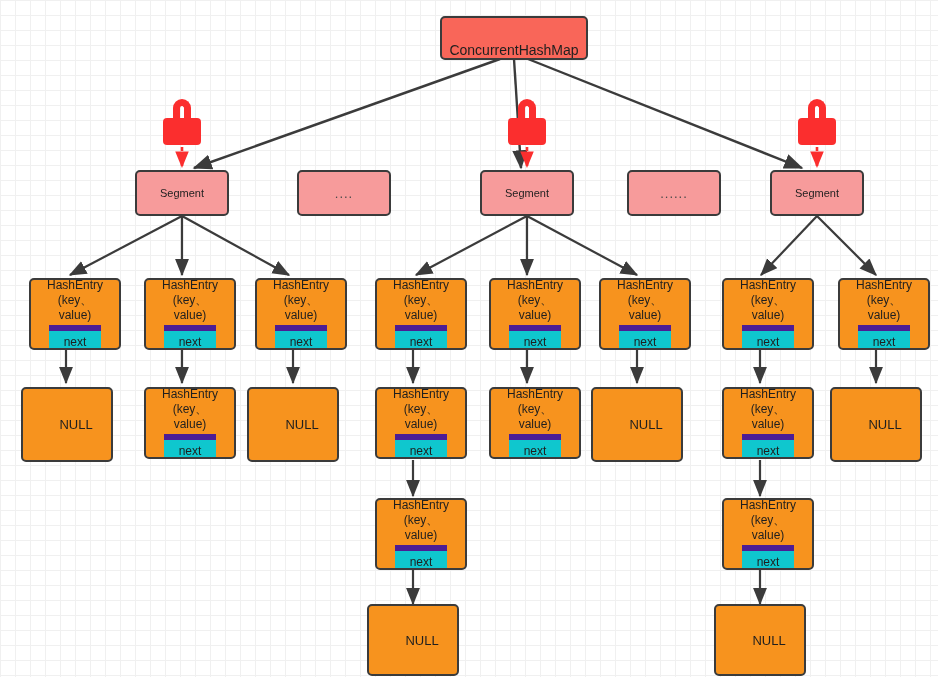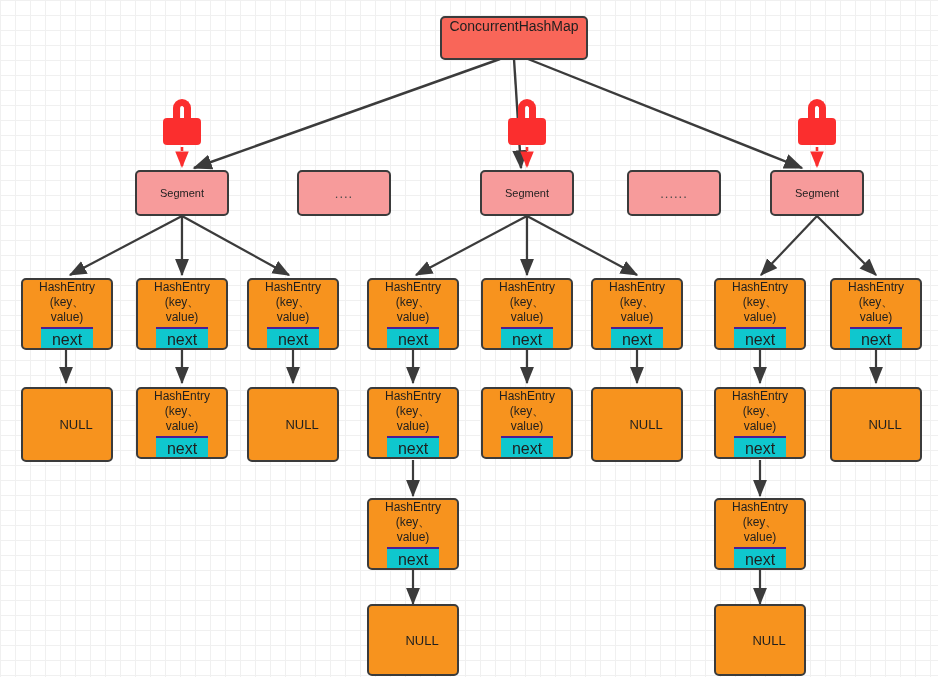--- a/index.html
+++ b/index.html
@@ -37,21 +37,21 @@
     flex-direction: column;
     align-items: stretch;
     justify-content: center;
     color: #1f1f1f;
     overflow: hidden;
   }
   .node-root {
     background: #f96659;
     font-size: 14px;
     align-items: center;
-    justify-content: flex-start;
+    justify-content: flex-end;
   }
   .node-segment {
     background: #f79b9b;
     font-size: 11px;
     align-items: center;
     justify-content: center;
   }
   .node-dots {
     background: #f79b9b;
     font-size: 13px;
@@ -63,40 +63,41 @@
   .node-null {
     background: #f7931e;
     font-size: 13px;
     align-items: center;
     justify-content: center;
     padding-left: 18px;
   }
   .node-entry {
     background: #f7931e;
     padding: 18px;
+    margin-left: 8px;
   }
   .entry-head {
     flex: 1 1 auto;
     display: flex;
     flex-direction: column;
     align-items: center;
     justify-content: center;
     font-size: 12px;
     line-height: 15px;
     text-align: center;
     padding: 2px 0;
   }
   .entry-next {
     flex: 0 0 22px;
     background: #0fc7ce;
-    border-top: 2px solid #4c1d95;
+    border-top: 6px solid #4c1d95;
     display: flex;
     align-items: center;
     justify-content: center;
-    font-size: 16px;
+    font-size: 12px;
   }
   .lock {
     position: absolute;
     width: 40px;
     height: 46px;
   }
   .lock .shackle {
     position: absolute;
     left: 11px;
     top: 0;

